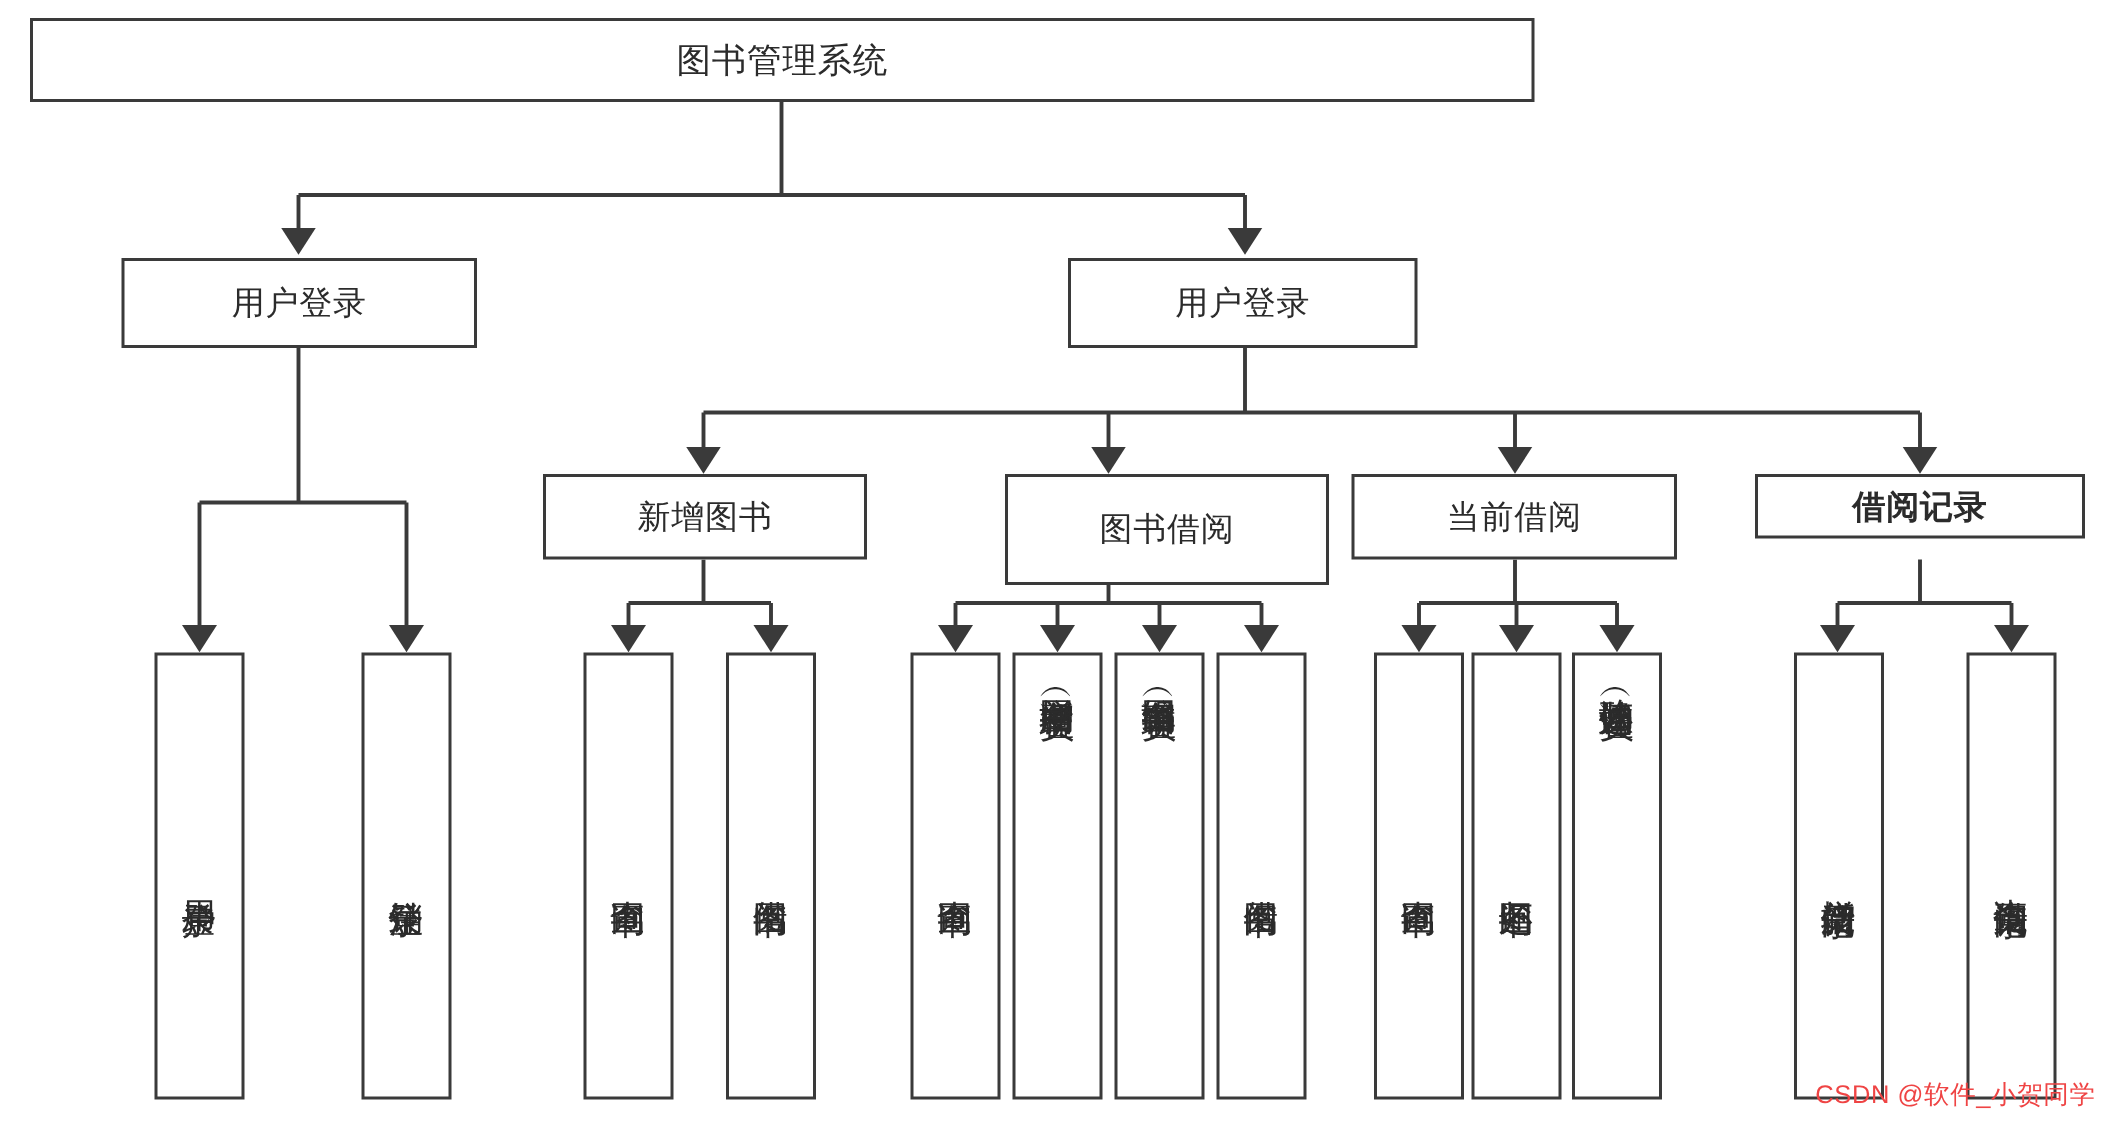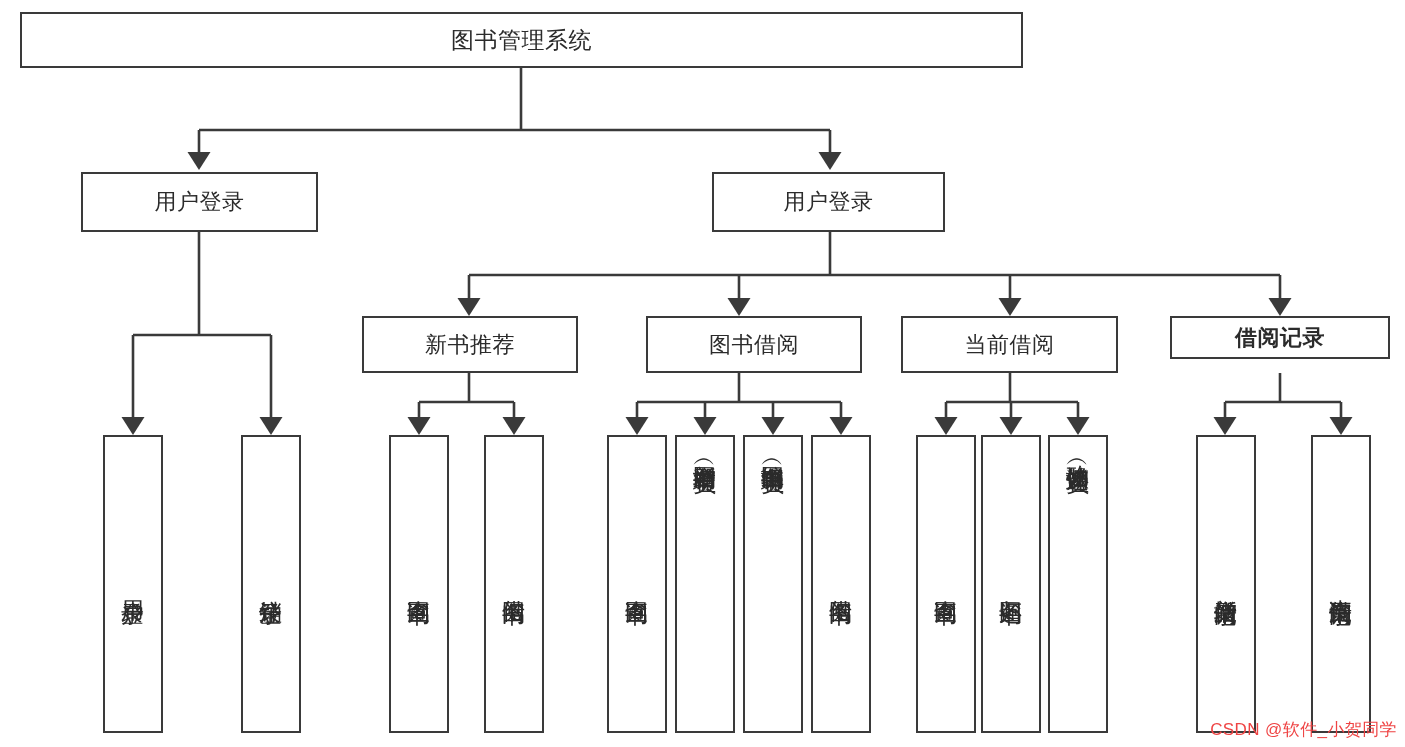--- a/index.html
+++ b/index.html
@@ -134,23 +134,23 @@
   </div>
 
   <div class="node horizontal" style="left:81px; top:172px; width:237px; height:60px;">
     <span class="label">用户登录</span>
   </div>
   <div class="node horizontal" style="left:712px; top:172px; width:233px; height:60px;">
     <span class="label">用户登录</span>
   </div>
 
   <div class="node horizontal" style="left:362px; top:316px; width:216px; height:57px;">
-    <span class="label">新书推荐</span>
-  </div>
-  <div class="node horizontal" style="left:646px; top:316px; width:216px; height:57px;">
+    <span class="label">新增图书</span>
+  </div>
+  <div class="node horizontal" style="left:670px; top:316px; width:216px; height:74px;">
     <span class="label">图书借阅</span>
   </div>
   <div class="node horizontal" style="left:901px; top:316px; width:217px; height:57px;">
     <span class="label">当前借阅</span>
   </div>
   <div class="node horizontal" style="left:1170px; top:316px; width:220px; height:43px;font-weight:bold;">
     <span class="label">借阅记录</span>
   </div>
 
   <div class="node vertical centered" style="left:103px; top:435px; width:60px; height:298px;">

